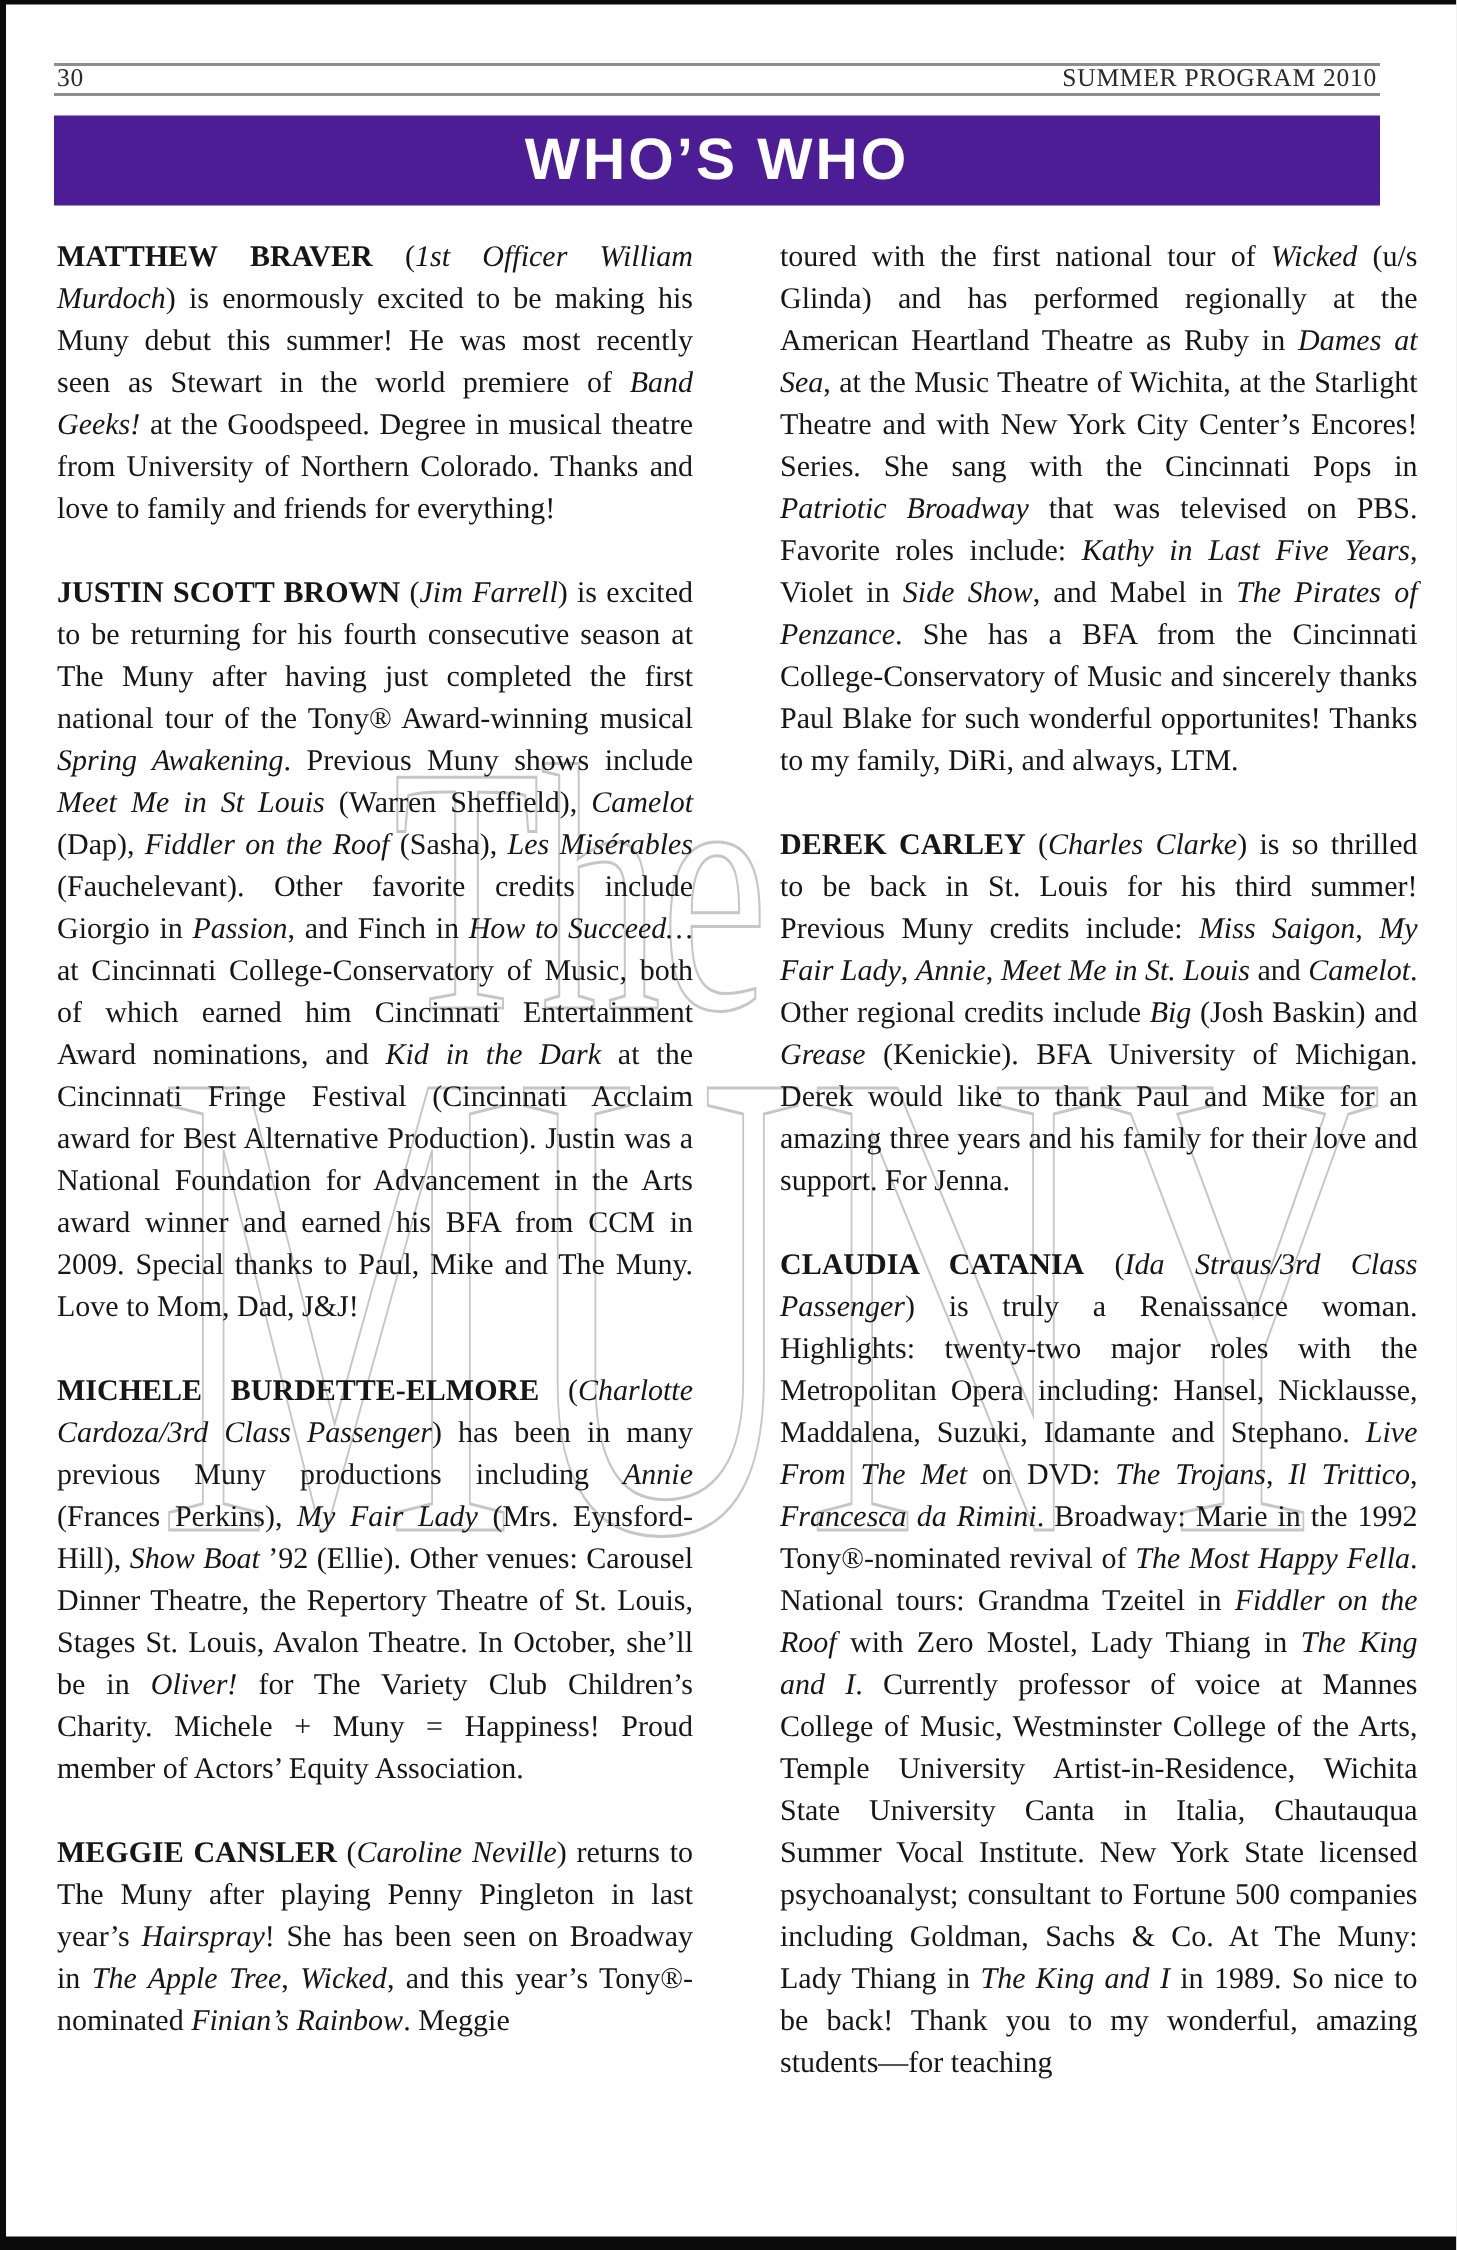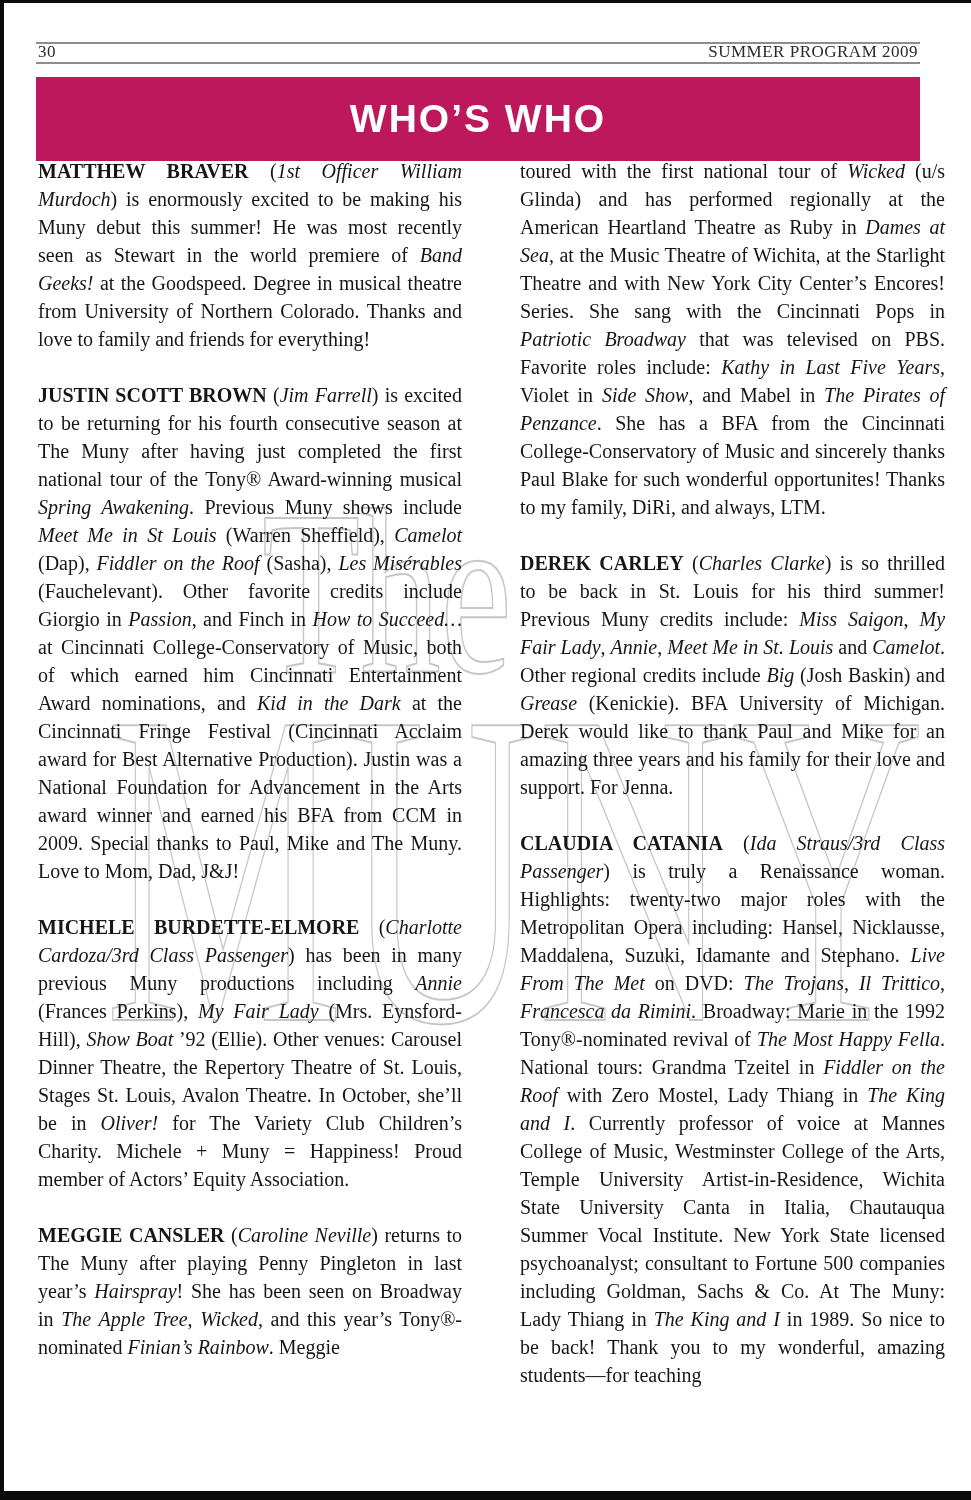--- a/index.html
+++ b/index.html
@@ -34,22 +34,22 @@
     color: #2a2a2a;
     box-sizing: border-box;
     padding: 0 2px;
   }
 
   .section-banner {
     position: absolute;
     left: 36px;
     top: 77px;
     width: 884px;
-    height: 84px;
-    background: #be185d;
+    height: 60px;
+    background: #4c1d95;
     display: flex;
     align-items: center;
     justify-content: center;
   }
   .section-banner-title {
     color: #ffffff;
     font-family: "Liberation Sans", "DejaVu Sans", sans-serif;
     font-weight: bold;
     font-size: 39px;
     letter-spacing: 2px;
@@ -76,21 +76,21 @@
 <body>
 
 <div class="page">
 
   <div class="edge-top"></div>
   <div class="edge-left"></div>
   <div class="edge-bottom"></div>
 
   <div class="running-head">
     <span>30</span>
-    <span>SUMMER PROGRAM 2009</span>
+    <span>SUMMER PROGRAM 2010</span>
   </div>
 
   <div class="section-banner">
     <span class="section-banner-title">WHO’S WHO</span>
   </div>
 
   <svg class="watermark-svg" width="971" height="1500" viewBox="0 0 971 1500" aria-hidden="true">
     <text x="262" y="672" font-size="235" textLength="250" lengthAdjust="spacingAndGlyphs" font-family="Liberation Serif, DejaVu Serif, serif" fill="none" stroke="#c6c6c6" stroke-width="2">The</text>
     <text x="105" y="1020" font-size="450" textLength="820" lengthAdjust="spacingAndGlyphs" font-family="Liberation Serif, DejaVu Serif, serif" fill="none" stroke="#c6c6c6" stroke-width="2">MUNY</text>
   </svg>

